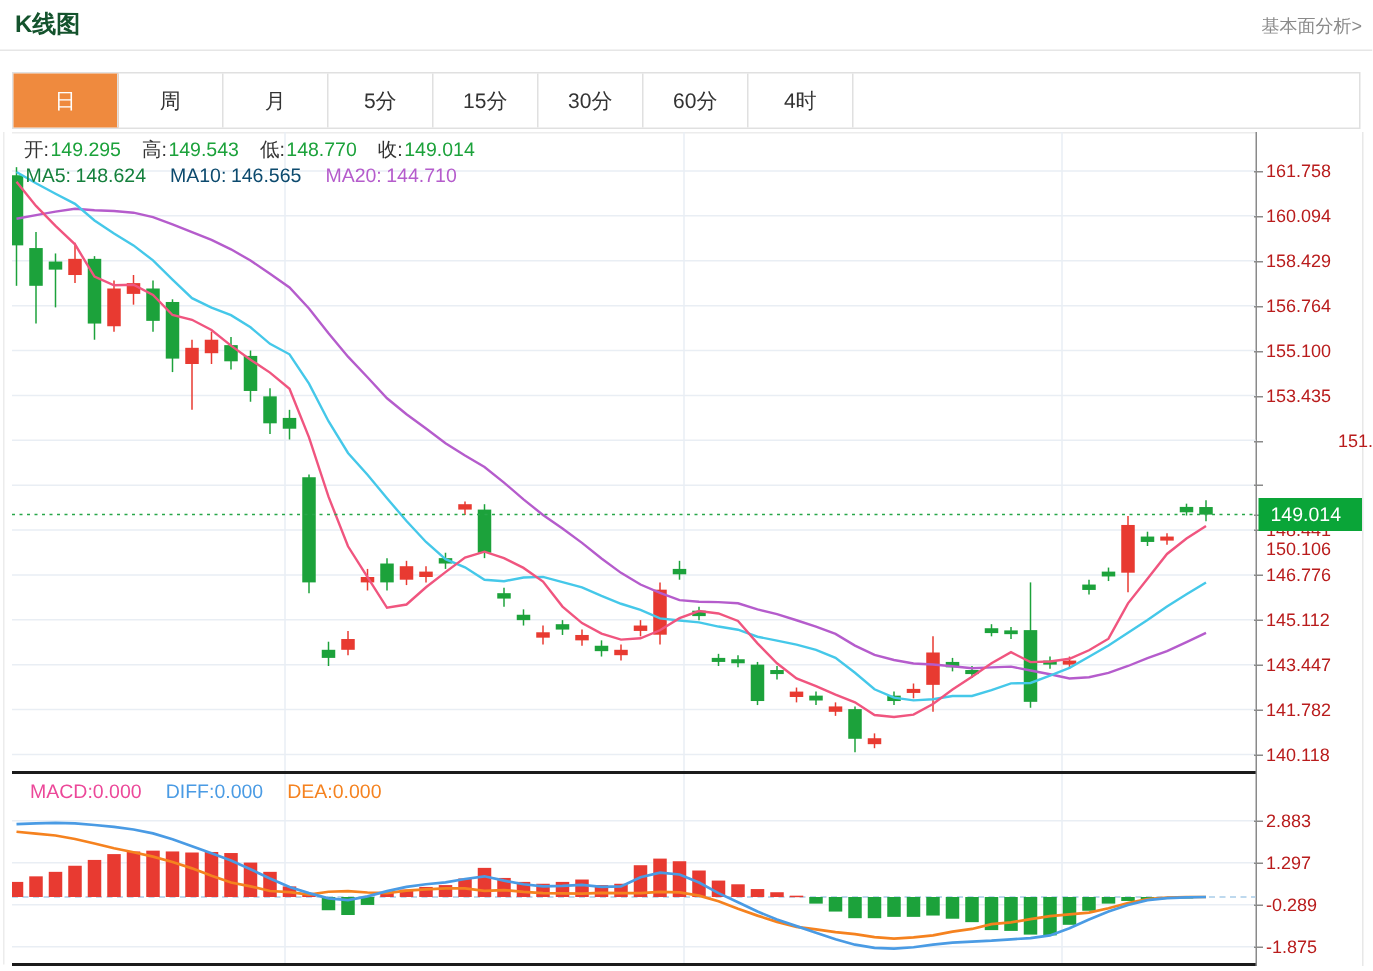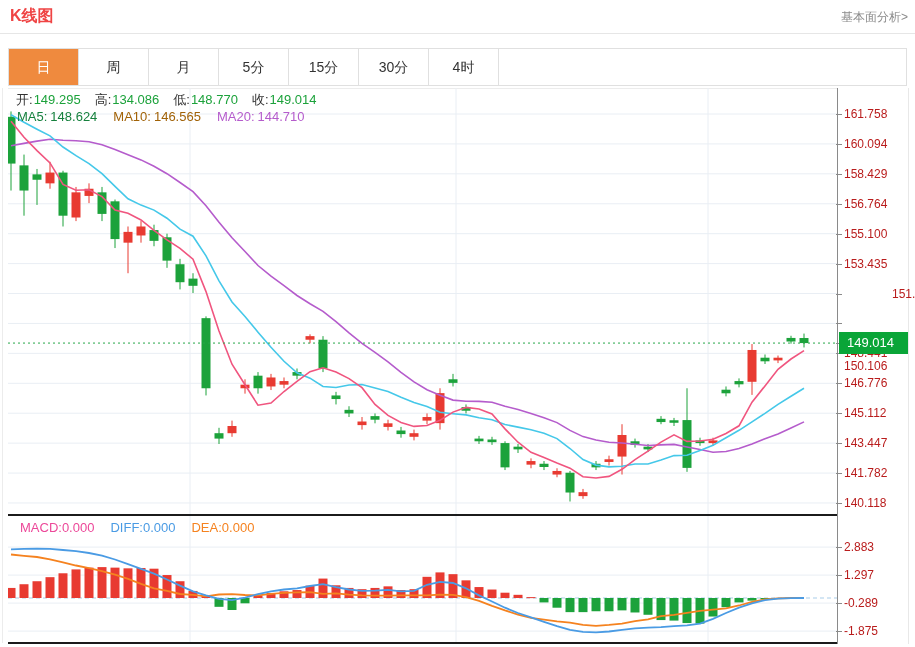--- a/index.html
+++ b/index.html
@@ -1,38 +1,38 @@
 <!DOCTYPE html>
 <html><head>
 <meta charset="utf-8">
 <style>
   html,body{margin:0;padding:0;}
   body{
     width:915px;height:647px;position:relative;overflow:hidden;
     background:#ffffff;font-family:"Liberation Sans",sans-serif;
   }
-  .title{position:absolute;left:10px;top:6px;font-size:16px;font-weight:bold;color:#ef4444;text-align:right;}
+  .title{position:absolute;left:10px;top:6px;font-size:16px;font-weight:bold;color:#14532d;text-align:right;}
   .header-link{position:absolute;right:7px;top:9px;font-size:12px;color:#8a8a8a;cursor:pointer;text-decoration:none;}
   .hairline{position:absolute;left:0;top:33px;width:915px;height:1px;background:#e6e6e6;}
   .tabbar{position:absolute;left:8px;top:48px;width:899px;height:38px;border:1px solid #e0e0e0;box-sizing:border-box;display:flex;background:#fff;}
   .tab{width:70px;height:36px;line-height:36px;text-align:center;font-size:14px;color:#333;border-right:1px solid #e0e0e0;box-sizing:border-box;cursor:pointer;flex:0 0 70px;}
   .tab.active{background:#ef8a3e;color:#fff;}
   .border-left-line{position:absolute;left:2px;top:88px;width:1px;height:555px;background:#ececec;}
   .plot-top-line{position:absolute;left:8px;top:88px;width:830px;height:1px;background:#ececec;}
   .axis-line{position:absolute;left:837px;top:88px;width:1px;height:556px;background:#8a8a8a;}
   .outer-right-line{position:absolute;left:908px;top:88px;width:1px;height:556px;background:#e8e8e8;}
   .blackline{position:absolute;left:8px;width:830px;height:2px;background:#1b1b1b;}
   #main-svg{position:absolute;left:8px;top:88px;z-index:1;}
   #macd-svg{position:absolute;left:8px;top:516px;z-index:1;}
   .ohlc-row{position:absolute;left:16px;top:91px;font-size:13px;z-index:3;white-space:nowrap;}
   .ohlc-row .lbl{color:#333;}
   .ohlc-row .val{color:#1ca23b;margin-right:14px;margin-left:1px;}
   .ma-row{position:absolute;left:17px;top:109px;font-size:13px;z-index:3;white-space:nowrap;}
   .ma-row .v{margin-right:16px;margin-left:3px;}
-  .ma5c{color:#15803d;} .ma10c{color:#a16207;} .ma20c{color:#b55ccc;}
+  .ma5c{color:#15803d;} .ma10c{color:#0c4a6e;} .ma20c{color:#b55ccc;}
   .macd-row{position:absolute;left:20px;top:520px;font-size:13px;z-index:3;white-space:nowrap;}
   .macd-row .v{margin-right:16px;}
   .macdc{color:#ec4899;} .diffc{color:#4a9be4;} .deac{color:#f5821f;}
   .ylabel{position:absolute;left:844px;width:62px;height:14px;font-size:12px;color:#b91c1c;line-height:14px;z-index:2;}
   .ytick{position:absolute;left:836px;width:6px;height:1px;background:#8a8a8a;z-index:2;}
   .badge{position:absolute;left:839px;top:332px;width:69px;height:22px;background:#0aa538;color:#fff;
          font-size:13px;line-height:22px;padding-left:8px;box-sizing:border-box;z-index:4;}
 </style>
 </head>
 <body>
@@ -41,20 +41,21 @@
 <a class="header-link">基本面分析&gt;</a>
 <div class="hairline"></div>
 
 <div class="tabbar" id="tabbar">
     <div class="tab active">日</div>
     <div class="tab">周</div>
     <div class="tab">月</div>
     <div class="tab">5分</div>
     <div class="tab">15分</div>
     <div class="tab">30分</div>
+    <div class="tab">60分</div>
     <div class="tab">4时</div>
   </div>
 
 <div class="border-left-line"></div>
 <div class="plot-top-line"></div>
 
 <svg id="main-svg" width="830" height="426">
     <line x1="0" y1="26" x2="829" y2="26" stroke="#e9eef4" stroke-width="1"></line>
     <line x1="0" y1="55.91040000000028" x2="829" y2="55.91040000000028" stroke="#e9eef4" stroke-width="1"></line>
     <line x1="0" y1="85.83877500000014" x2="829" y2="85.83877500000014" stroke="#e9eef4" stroke-width="1"></line>
@@ -269,21 +270,21 @@
     <rect x="726.5" y="82" width="9" height="4.413749999999993" fill="#1ca23b"></rect>
     <rect x="739.5" y="82" width="9" height="2.6482500000000044" fill="#1ca23b"></rect>
     <rect x="752.5" y="82" width="9" height="1.4124000000000052" fill="#1ca23b"></rect>
     <rect x="765.5" y="82" width="9" height="1" fill="#1ca23b"></rect>
     <rect x="778.5" y="82" width="9" height="1" fill="#1ca23b"></rect>
     <polyline points="3.0,38.5 16.0,39.8 29.0,41.0 42.0,43.3 55.0,46.3 68.0,49.5 81.0,52.2 94.0,55.1 107.0,58.7 120.0,62.9 133.0,67.9 146.0,72.3 159.0,74.9 172.0,78.0 185.0,78.8 198.0,80.4 211.0,78.5 224.0,78.1 237.0,79.0 250.0,79.4 263.0,77.8 276.0,76.9 289.0,76.3 302.0,76.2 315.0,77.9 328.0,77.4 341.0,78.6 354.0,79.4 367.0,79.6 380.0,79.7 393.0,79.3 406.0,79.4 419.0,79.4 432.0,78.6 445.0,78.9 458.0,81.1 471.0,84.8 484.0,89.8 497.0,94.4 510.0,98.6 523.0,101.9 536.0,103.6 549.0,105.4 562.0,106.7 575.0,108.8 588.0,109.8 601.0,108.9 614.0,107.6 627.0,105.1 640.0,103.3 653.0,100.1 666.0,98.9 679.0,96.8 692.0,94.8 705.0,93.6 718.0,92.4 731.0,89.5 744.0,86.0 757.0,83.4 770.0,82.4 783.0,82.0 796.0,82.0" fill="none" stroke="#f5821f" stroke-width="1.8"></polyline>
     <polyline points="3.0,33.4 16.0,32.9 29.0,32.6 42.0,32.9 55.0,34.0 68.0,35.2 81.0,37.0 94.0,39.6 107.0,43.5 120.0,48.1 133.0,52.9 146.0,57.6 159.0,63.5 172.0,69.6 185.0,75.3 198.0,79.4 211.0,82.9 224.0,84.1 237.0,81.6 250.0,78.1 263.0,75.3 276.0,73.5 289.0,72.3 302.0,70.0 315.0,68.2 328.0,71.1 341.0,73.5 354.0,74.9 367.0,74.6 380.0,73.9 393.0,75.3 406.0,74.9 419.0,68.8 432.0,65.8 445.0,67.0 458.0,72.3 471.0,79.4 484.0,85.5 497.0,91.7 510.0,97.0 523.0,101.4 536.0,105.8 549.0,110.2 562.0,113.8 575.0,115.9 588.0,116.4 601.0,115.5 614.0,113.8 627.0,112.4 640.0,111.7 653.0,111.1 666.0,110.2 679.0,109.4 692.0,107.6 705.0,102.8 718.0,97.0 731.0,91.7 744.0,87.3 757.0,84.1 770.0,82.7 783.0,82.2 796.0,82.0" fill="none" stroke="#4a9be4" stroke-width="1.8"></polyline>
   </svg>
 
 <div class="ohlc-row">
-  <span class="lbl">开:</span><span class="val">149.295</span><span class="lbl">高:</span><span class="val">134.086</span><span class="lbl">低:</span><span class="val">148.770</span><span class="lbl">收:</span><span class="val">149.014</span>
+  <span class="lbl">开:</span><span class="val">149.295</span><span class="lbl">高:</span><span class="val">149.543</span><span class="lbl">低:</span><span class="val">148.770</span><span class="lbl">收:</span><span class="val">149.014</span>
 </div>
 
 <div class="ma-row">
   <span class="ma5c">MA5:</span><span class="ma5c v">148.624</span><span class="ma10c">MA10:</span><span class="ma10c v">146.565</span><span class="ma20c">MA20:</span><span class="ma20c v">144.710</span>
 </div>
 
 <div class="macd-row">
   <span class="macdc">MACD:</span><span class="macdc v">0.000</span><span class="diffc">DIFF:</span><span class="diffc v">0.000</span><span class="deac">DEA:</span><span class="deac v">0.000</span>
 </div>
 

